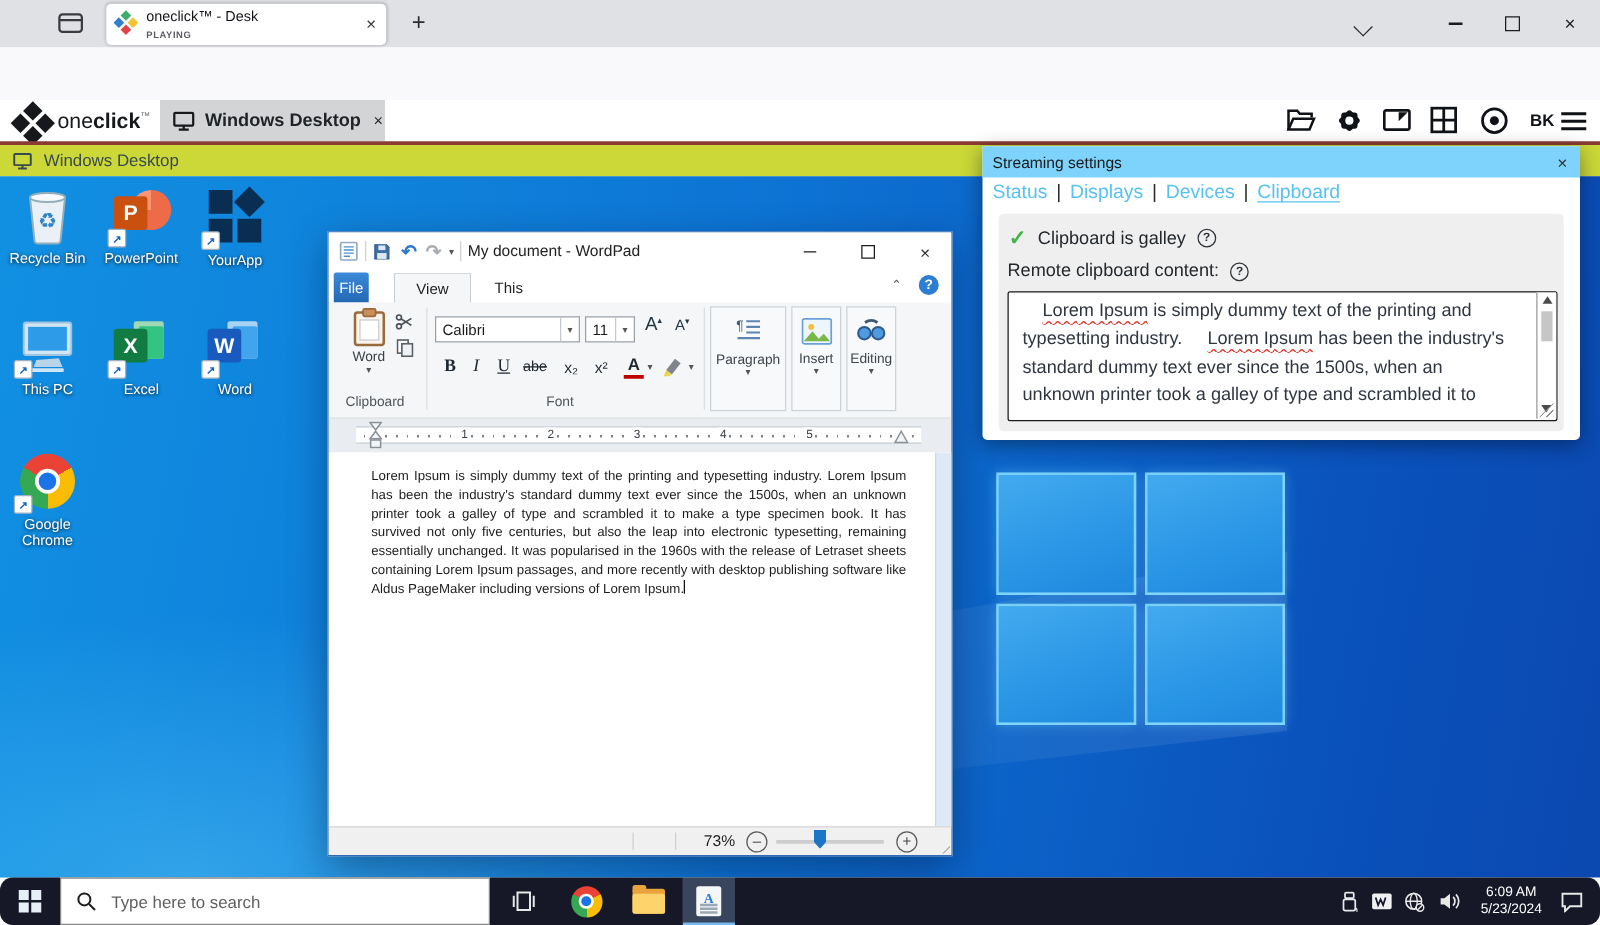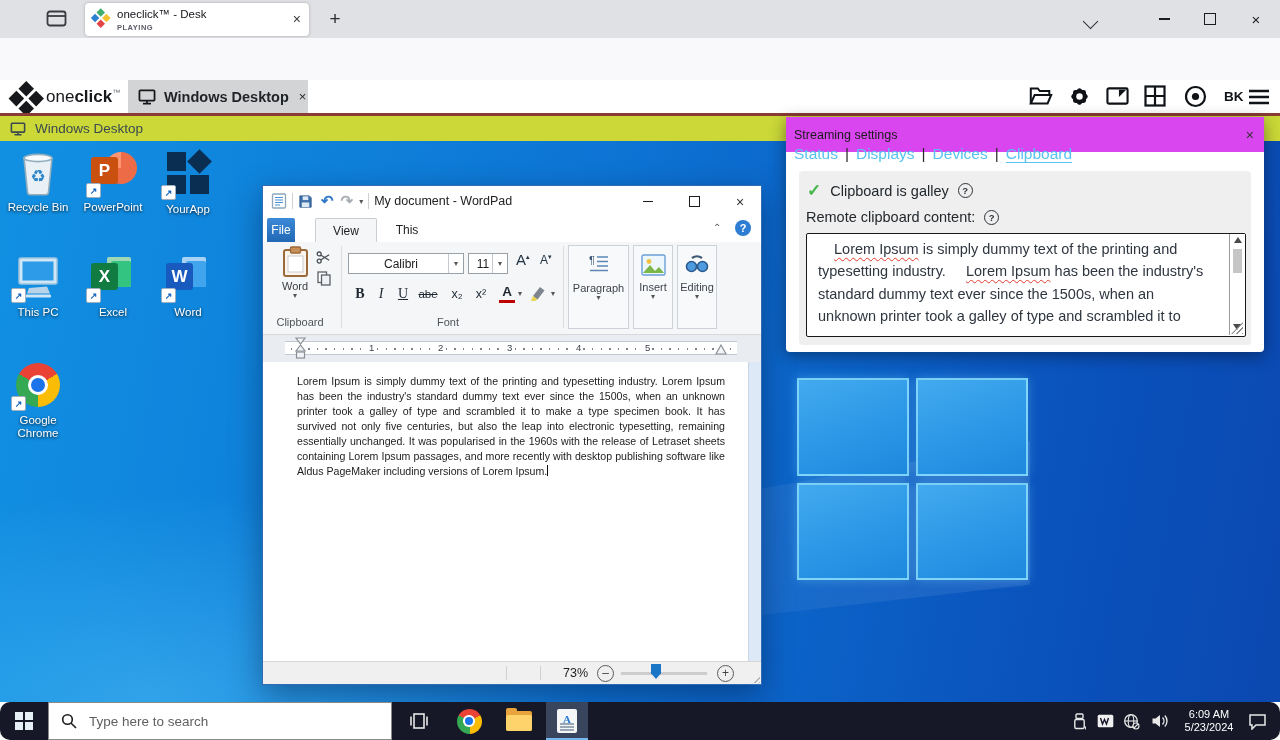--- a/index.html
+++ b/index.html
@@ -81,21 +81,21 @@
     font-size:12px;justify-content:center;border-radius:2px 2px 0 0;}
   .tab-home{left:52px;top:2px;width:60px;height:24px;background:#f5f6f7;border:1px solid #c9ced4;border-bottom:none;
     color:#1f1f1f;font-size:12px;justify-content:center;border-radius:2px 2px 0 0;}
   .tab-view{left:116px;top:2px;width:56px;height:24px;color:#1f1f1f;font-size:12px;justify-content:center;}
   .help-q{width:16px;height:16px;border-radius:50%;background:#2d7dd2;color:#fff;font-size:11px;font-weight:700;
     display:flex;align-items:center;justify-content:center;}
   .ribbon{left:0;top:56px;width:498px;height:93px;background:#f5f6f7;border-bottom:1px solid #d9d9d9;box-sizing:border-box;}
   .rib-sep{position:absolute;top:4px;width:1px;height:82px;background:#dcdfe2;}
   .grp-label{position:absolute;font-size:11px;color:#4e555b;text-align:center;}
   .combo{position:absolute;height:21px;background:#fff;border:1px solid #98a0a8;box-sizing:border-box;display:flex;align-items:center;}
-  .combo .val{flex:1;padding-left:5px;font-size:12px;color:#1c1c1c;text-align:center;}
+  .combo .val{flex:1;padding-left:5px;font-size:12px;color:#1c1c1c;}
   .combo .car{width:14px;height:100%;border-left:1px solid #c4cad0;display:flex;align-items:center;justify-content:center;
     font-size:8px;color:#555;}
   .fbtn{position:absolute;top:41px;height:22px;display:flex;align-items:center;justify-content:center;color:#1e2833;}
   .rgroupbox{position:absolute;top:3px;height:84px;border:1px solid #ccd2d8;background:#f8f9fa;box-sizing:border-box;text-align:center;}
   .rgroupbox .glabel{font-size:11px;color:#3e454c;margin-top:5px;}
   .carsm{font-size:8px;color:#555;line-height:8px;}
   .ruler{left:0;top:149px;width:498px;height:27px;background:#e9edf1;}
   .ruler-strip{position:absolute;left:22px;top:6px;width:452px;height:14px;background:#fff;
     border-top:1px solid #c3cad1;border-bottom:1px solid #c3cad1;box-sizing:border-box;}
   .ruler-ticks{position:absolute;left:6px;top:5.5px;right:6px;height:2px;
@@ -113,21 +113,21 @@
   .ztrack{position:absolute;top:10px;left:358px;width:86px;height:3px;background:#cdcdcd;}
   .zhandle{position:absolute;top:2px;left:388px;width:10px;height:15px;background:#1b76c8;
     clip-path:polygon(0 0,100% 0,100% 62%,50% 100%,0 62%);}
   .grip{position:absolute;right:1px;bottom:1px;width:9px;height:9px;
     background-image:repeating-linear-gradient(135deg,#b5b5b5 0 1.4px,transparent 1.4px 4px);
     clip-path:polygon(100% 0,100% 100%,0 100%);}
 
   
   .panel{left:786px;top:117px;width:478px;height:235px;background:#fff;border-radius:0 0 4px 4px;
     box-shadow:0 4px 16px rgba(0,10,30,.45);}
-  .panel-head{left:0;top:0;width:478px;height:35px;background:#d946ef;}
+  .panel-head{left:0;top:0;width:478px;height:25px;background:#7dd3fc;}
   .panel-title{font-size:12.5px;color:#1b1b1b;}
   .ptabs{left:8px;top:26px;height:22px;gap:7px;font-size:15.5px;}
   .ptab{color:#57c2f0;}
   .ptab.active{text-decoration:underline;text-underline-offset:3px;}
   .psep{color:#2a2a2a;}
   .graybox{left:13px;top:54px;width:452px;height:174px;background:#efefef;border-radius:4px;}
   .chk-row{left:8px;top:9px;gap:9px;}
   .chk{color:#44b549;font-size:17px;font-weight:700;}
   .ptext{font-size:14.5px;color:#23282d;}
   .qmark{width:15px;height:15px;border:1.5px solid #2d3338;border-radius:50%;box-sizing:border-box;

